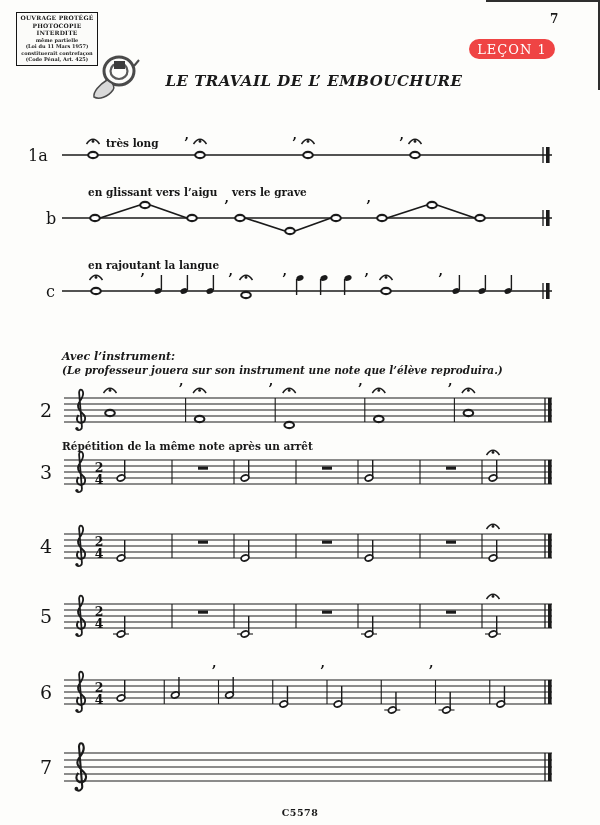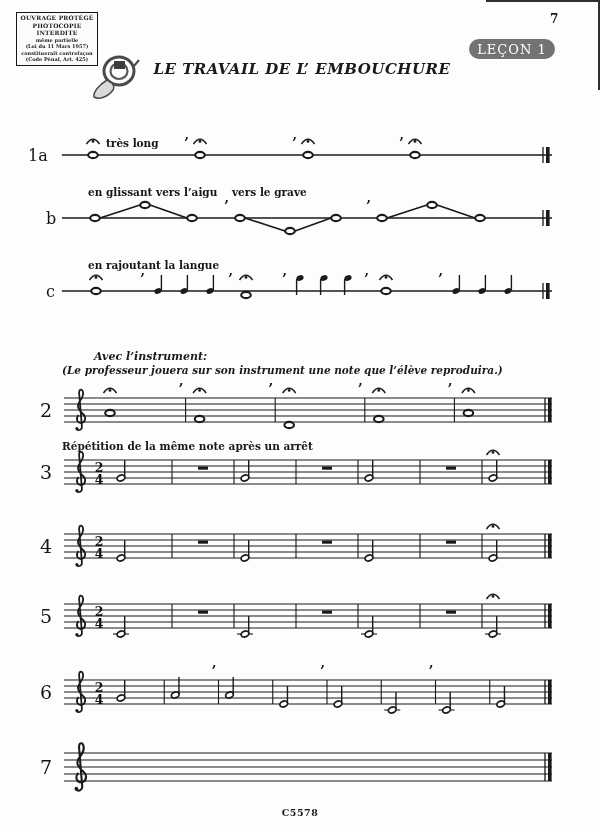--- a/index.html
+++ b/index.html
@@ -8,29 +8,29 @@
   
   .art-top{position:absolute;left:486px;top:0;width:114px;height:2px;background:#2e2e2e;}
   .art-right{position:absolute;right:0;top:0;width:2px;height:90px;background:#2e2e2e;}
   
   .stamp{position:absolute;left:16px;top:12px;width:82px;height:54px;border:1.6px solid #151515;
          box-sizing:border-box;display:flex;flex-direction:column;justify-content:center;
          align-items:center;text-align:center;gap:1px;background:#fbfbf9;}
   .stamp .big{font-size:6px;font-weight:bold;letter-spacing:.2px;line-height:1.15;}
   .stamp .sml{font-size:5px;font-weight:bold;line-height:1.1;color:#222;}
   .pagenum{position:absolute;left:550px;top:12px;font-size:12px;font-weight:bold;}
-  .badge{position:absolute;left:469px;top:39px;width:86px;height:20px;background:#737373;color:#fff;
+  .badge{position:absolute;left:469px;top:39px;width:86px;height:20px;background:#ef4444;color:#fff;
          border-radius:10px;display:flex;align-items:center;justify-content:center;
          font-size:13px;letter-spacing:1px;}
-  .title{position:absolute;left:148px;top:56px;width:300px;margin:4px;text-align:center;
+  .title{position:absolute;left:148px;top:56px;width:300px;margin:16px;text-align:center;
          font-size:15px;font-weight:bold;font-style:italic;letter-spacing:.5px;}
   .horn{position:absolute;left:92px;top:50px;}
   .instr{position:absolute;font-size:10.5px;font-weight:bold;white-space:nowrap;}
   #i1{left:62px;top:119px;}
-  #iavec{left:62px;top:350px;font-style:italic;font-size:11px;margin-left:32px;}
+  #iavec{left:62px;top:350px;font-style:italic;font-size:11px;}
   #iavec2{left:62px;top:364px;font-style:italic;font-size:10.5px;}
   #i3{left:62px;top:440px;}
   .plate{position:absolute;left:0;top:807px;width:600px;text-align:center;
          font-size:9.5px;font-weight:bold;letter-spacing:.5px;}
   svg.music{position:absolute;left:0;top:0;}
   .staffline{stroke:#1b1b1b;stroke-width:1.1;}
   .syslabel{font-family:"DejaVu Serif",serif;font-size:19px;fill:#141414;}
   .syslabel.small{font-size:16px;}
   .ann{font-family:"DejaVu Serif",serif;font-size:10.5px;font-weight:bold;fill:#161616;}
   .comma{font-family:"DejaVu Serif",serif;font-size:14px;font-weight:bold;fill:#111;}

